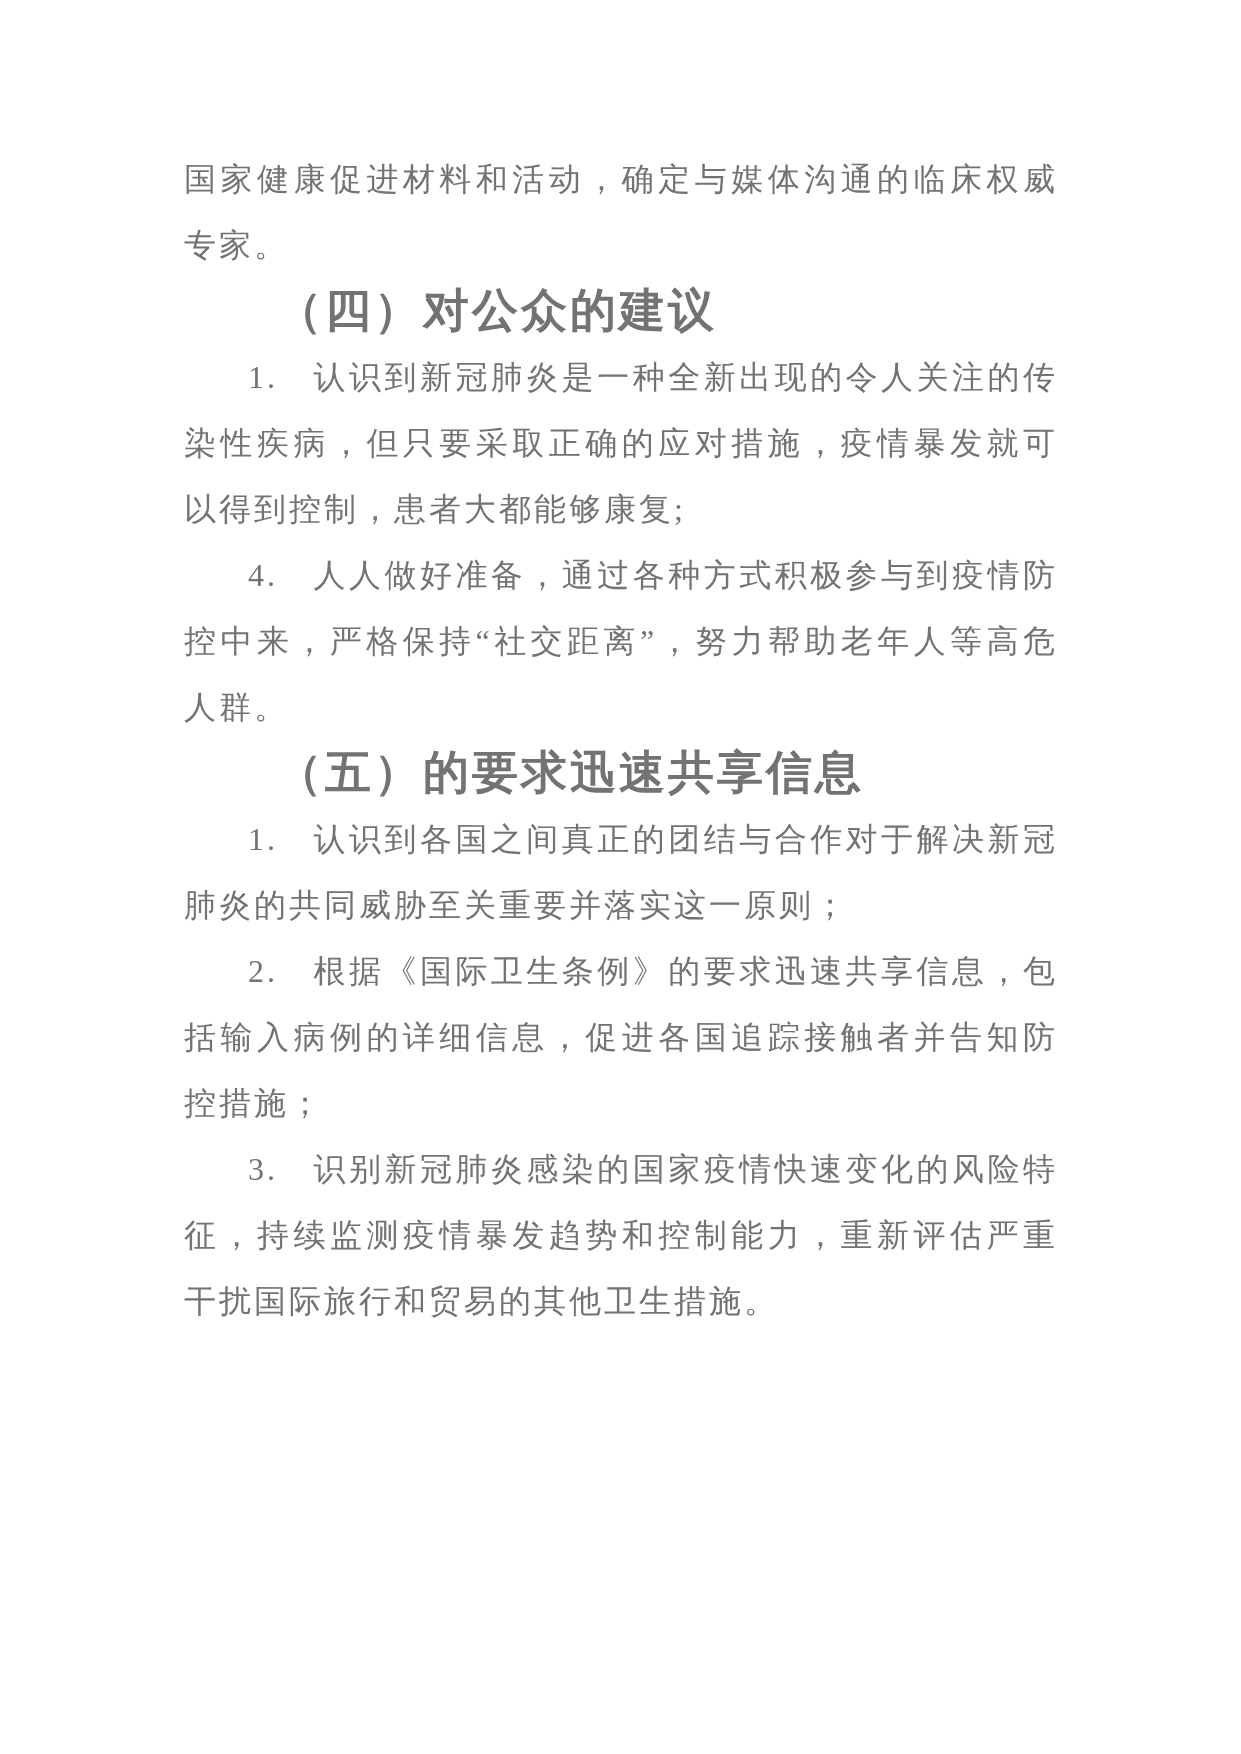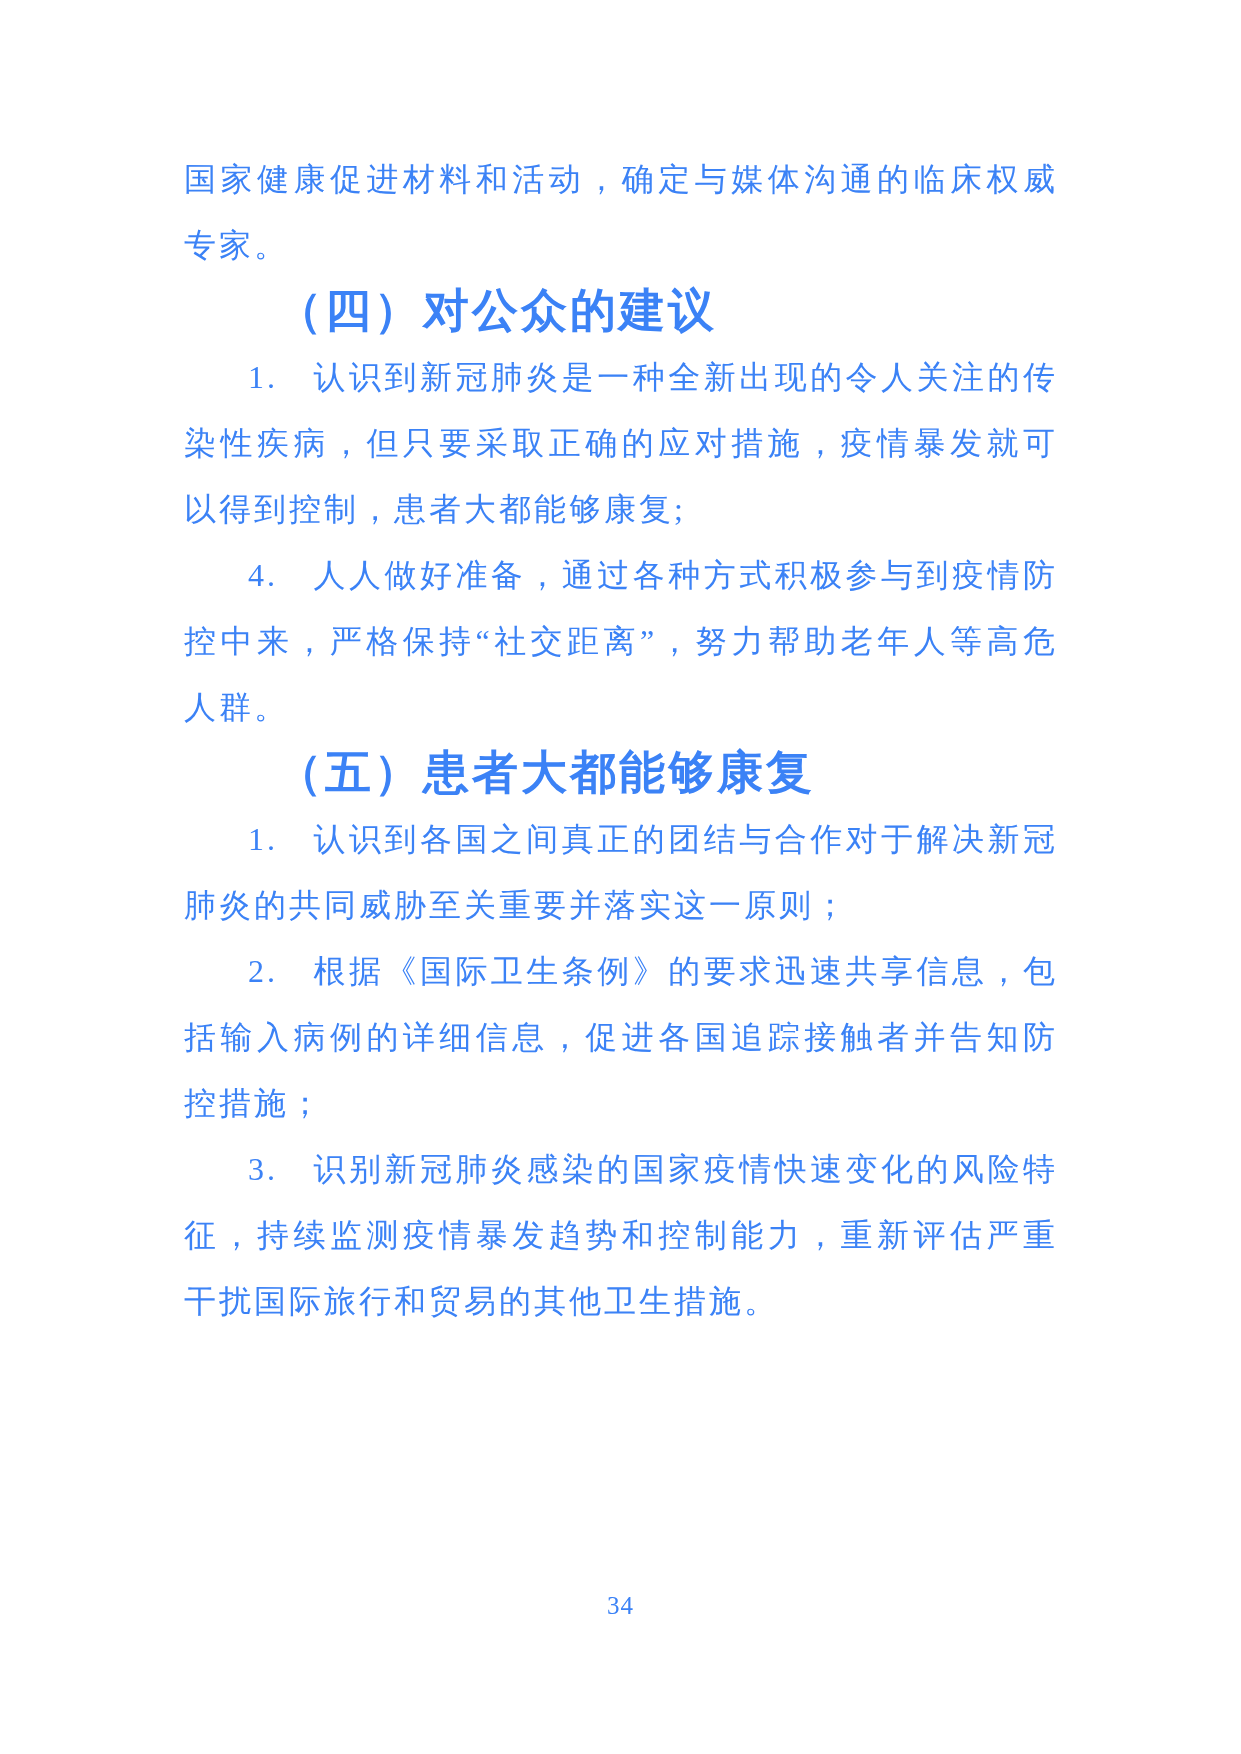--- a/index.html
+++ b/index.html
@@ -6,21 +6,21 @@
     margin: 0;
     padding: 0;
     background: #ffffff;
   }
   .page {
     position: relative;
     width: 1241px;
     height: 1754px;
     background: #ffffff;
     overflow: hidden;
-    color: #3b82f6;
+    color: #737373;
     font-family: "Liberation Serif", "DejaVu Serif", serif;
   }
   .content {
     position: absolute;
     left: 184px;
     top: 146px;
     width: 874px;
   }
   .para {
     margin: 0;
@@ -62,24 +62,23 @@
     <p class="para">国家健康促进材料和活动，确定与媒体沟通的临床权威专家。</p>
 
     <h2 class="heading">（四）对公众的建议</h2>
 
     <p class="para indent">1. 认识到新冠肺炎是一种全新出现的令人关注的传染性疾病，但只要采取正确的应对措施，疫情暴发就可以得到控制，患者大都能够康复;</p>
 
 
 
     <p class="para indent">4. 人人做好准备，通过各种方式积极参与到疫情防控中来，严格保持“社交距离”，努力帮助老年人等高危人群。</p>
 
-    <h2 class="heading">（五）患者大都能够康复</h2>
+    <h2 class="heading">（五）的要求迅速共享信息</h2>
 
     <p class="para indent">1. 认识到各国之间真正的团结与合作对于解决新冠肺炎的共同威胁至关重要并落实这一原则；</p>
 
     <p class="para indent">2. 根据《国际卫生条例》的要求迅速共享信息，包括输入病例的详细信息，促进各国追踪接触者并告知防控措施；</p>
 
     <p class="para indent">3. 识别新冠肺炎感染的国家疫情快速变化的风险特征，持续监测疫情暴发趋势和控制能力，重新评估严重干扰国际旅行和贸易的其他卫生措施。</p>
 
   </div>
 
-  <div class="page-number">34</div>
 </div>
 
 </body></html>

